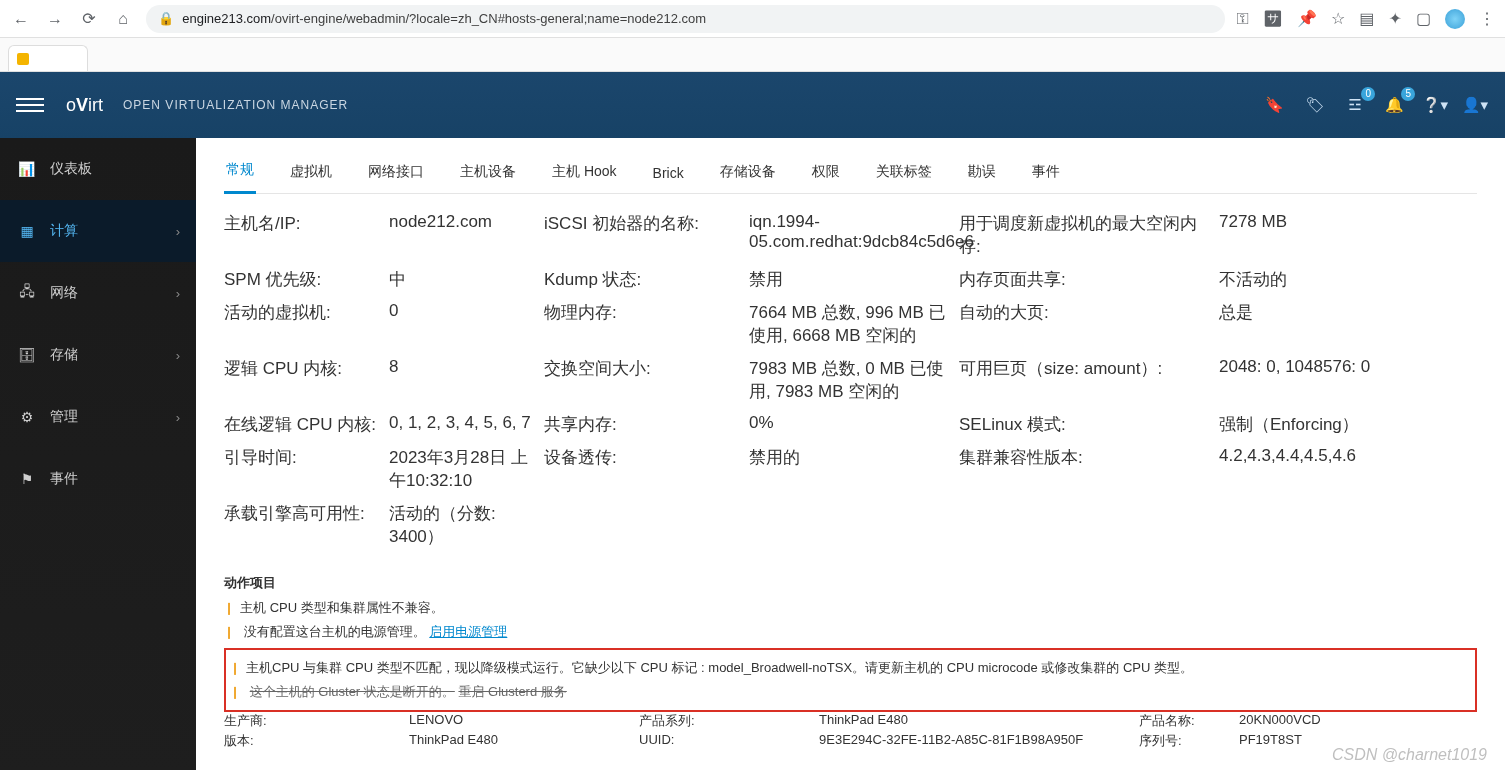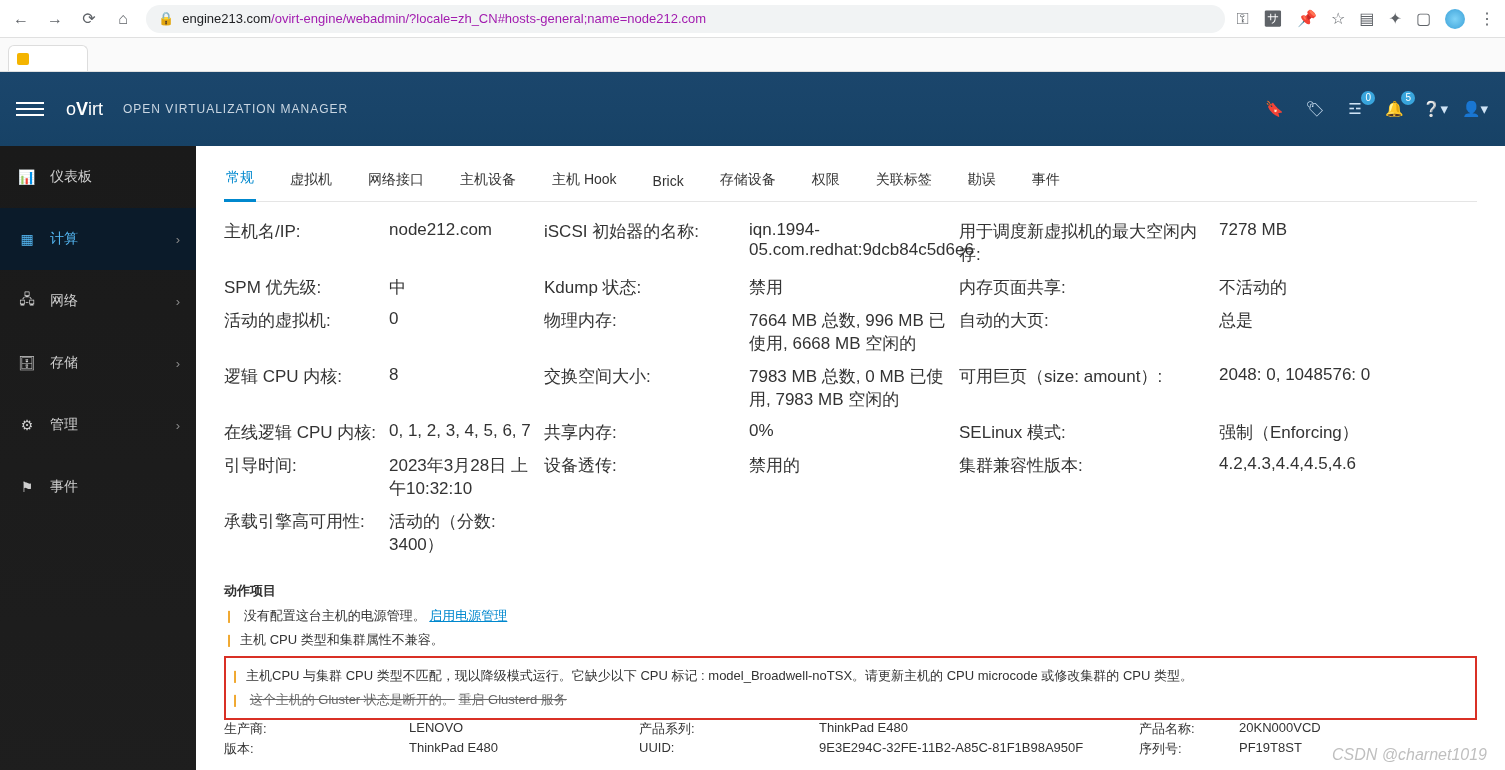--- a/index.html
+++ b/index.html
@@ -8,21 +8,21 @@
 .browser-bar { height: 38px; display: flex; align-items: center; padding: 0 10px; gap: 12px; border-bottom: 1px solid #e0e0e0; }
 .browser-bar .nav-btn { width: 22px; height: 22px; display: flex; align-items: center; justify-content: center; color: #5f6368; cursor: pointer; }
 .browser-bar .url { flex: 1; display: flex; align-items: center; gap: 8px; background: #f1f3f4; border-radius: 14px; height: 28px; padding: 0 12px; font-size: 13px; color: #5f6368; }
 .browser-bar .url .addr { color: #202124; }
 .browser-bar .right-icons { display: flex; gap: 14px; align-items: center; color: #5f6368; }
 
 .tabstrip { height: 34px; background: #fafafa; border-bottom: 1px solid #e0e0e0; display: flex; align-items: flex-end; padding-left: 8px; }
 .tabstrip .favicon-tab { width: 80px; height: 26px; background: #fff; border-radius: 6px 6px 0 0; border: 1px solid #ddd; border-bottom: none; display: flex; align-items: center; padding-left: 8px; gap: 6px; font-size: 11px; color: #666; }
 .tabstrip .favicon-tab .ico { width: 12px; height: 12px; background: #f4b400; border-radius: 2px; }
 
-.topbar { height: 74px; background: linear-gradient(#1b466c,#174266); display: flex; align-items: center; color: #fff; padding: 0 16px; }
+.topbar { height: 66px; background: linear-gradient(#1b466c,#174266); display: flex; align-items: center; color: #fff; padding: 0 16px; }
 .topbar .menu-btn { width: 28px; height: 28px; display: flex; flex-direction: column; justify-content: center; gap: 4px; cursor: pointer; }
 .topbar .menu-btn span { height: 2px; background: #fff; }
 .topbar .logo { margin-left: 22px; font-size: 18px; font-weight: 300; }
 .topbar .logo b { font-weight: 600; }
 .topbar .subtitle { margin-left: 20px; font-size: 12px; letter-spacing: 1px; color: #c9d6e2; }
 .topbar .spacer { flex: 1; }
 .topbar .topicon { width: 28px; height: 28px; margin-left: 12px; display: flex; align-items: center; justify-content: center; position: relative; font-size: 15px; color: #cfe3f5; cursor: pointer; }
 .topbar .badge { position: absolute; top: -4px; right: -6px; background: #39a5dc; color: #fff; font-size: 10px; border-radius: 8px; padding: 0 4px; line-height: 14px; }
 
 .layout { display: flex; height: calc(770px - 38px - 34px - 56px); }
@@ -56,21 +56,21 @@
 </head>
 <body>
 
 <div class="browser-bar">
   <div class="nav-btn">←</div>
   <div class="nav-btn">→</div>
   <div class="nav-btn">⟳</div>
   <div class="nav-btn">⌂</div>
   <div class="url">
     <span>🔒</span>
-    <span class="addr"><span>engine213.com</span><span style="color:#a21caf">/ovirt-engine/webadmin/?locale=zh_CN#hosts-general;name=node212.com</span></span>
+    <span class="addr"><span>engine213.com</span><span style="color:#404040">/ovirt-engine/webadmin/?locale=zh_CN#hosts-general;name=node212.com</span></span>
   </div>
   <div class="right-icons">
     <span>⚿</span>
     <span>🈂</span>
     <span>📌</span>
     <span>☆</span>
     <span>▤</span>
     <span>✦</span>
     <span>▢</span>
     <span style="width:20px;height:20px;border-radius:50%;background:radial-gradient(#7fd3f7,#3aa0d8);display:inline-block"></span>
@@ -188,25 +188,25 @@
         <div class="lbl">承载引擎高可用性:</div>
         <div class="val">活动的（分数: 3400）</div>
         <div class="lbl"></div>
         <div class="val"></div>
         <div class="lbl"></div>
         <div class="val"></div>
       </div>
 
     <div class="section-label">动作项目</div>
     <div class="action-list">
+      <div class="row warn">主机 CPU 类型和集群属性不兼容。</div>
       <div class="row warn">
         <span>没有配置这台主机的电源管理。</span>
         <a>启用电源管理</a>
       </div>
-      <div class="row warn">主机 CPU 类型和集群属性不兼容。</div>
       <div class="redbox">
         <div class="row warn">主机CPU 与集群 CPU 类型不匹配，现以降级模式运行。它缺少以下 CPU 标记 : model_Broadwell-noTSX。请更新主机的 CPU microcode 或修改集群的 CPU 类型。</div>
         <div class="row warn">
           <span class="striked">这个主机的 Gluster 状态是断开的。</span>
           <a class="striked">重启 Glusterd 服务</a>
         </div>
       </div>
     </div>
 
     <div class="hw-grid" id="hw-grid">

